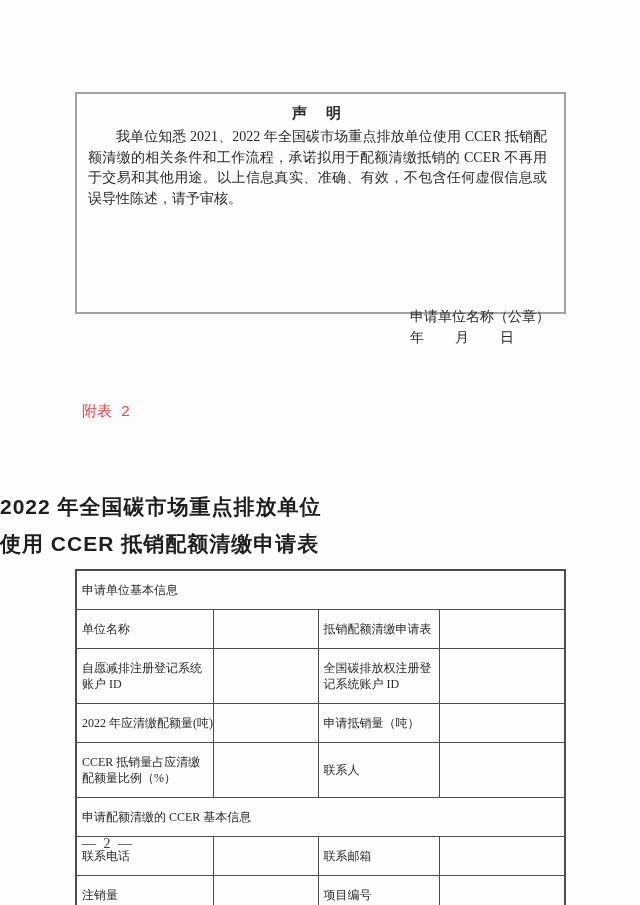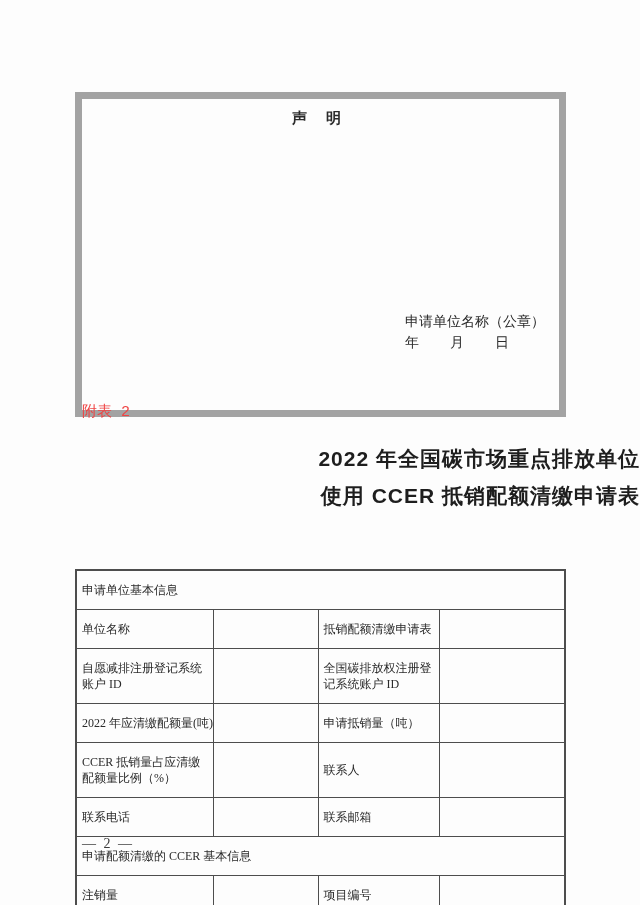--- a/index.html
+++ b/index.html
@@ -9,22 +9,22 @@
     width:640px; height:905px;
     background:#fdfdfd;
     font-family:"Liberation Serif","DejaVu Serif",serif;
     color:#2a2a2a;
     overflow:hidden;
     margin:0 auto;
   }
   
   .decl-box {
     position:absolute; left:75px; top:92px;
-    width:491px; height:325px;
-    border:7px solid #a3a3a3;
+    width:491px; height:222px;
+    border:2px solid #a3a3a3;
     padding:9px 17px 0 11px;
   }
   .decl-title {
     text-align:center;
     font-weight:bold;
     font-size:15px;
     line-height:20px;
     margin-bottom:4px;
     letter-spacing:2px;
   }
@@ -45,23 +45,23 @@
   .sig-date { letter-spacing:1px; }
   
   .attach-label {
     position:absolute; left:82px; top:402px;
     font-family:Liberation Mono, monospace;
     font-size:15px;
     color:#ef4444;
   }
   
   .form-title {
-    position:absolute; left:0; top:440px;
+    position:absolute; left:0; top:488px;
     width:100%;
-    text-align:right;
+    text-align:left;
     font-family:"Liberation Sans","DejaVu Sans",sans-serif;
     font-weight:bold;
     font-size:21px;
     line-height:37px;
     color:#1e1e1e;
     letter-spacing:1px;
   }
   
   .form-table {
     position:absolute; left:75px; top:569px;
@@ -91,20 +91,21 @@
     letter-spacing:2px;
   }
 </style>
 </head>
 <body>
 
 <div class="page">
 
   <div class="decl-box">
     <div class="decl-title">声　明</div>
+    <p class="indent">我单位知悉 2021、2022 年全国碳市场重点排放单位使用 CCER 抵销配额清缴的相关条件和工作流程，承诺拟用于配额清缴抵销的 CCER 不再用于交易和其他用途。以上信息真实、准确、有效，不包含任何虚假信息或误导性陈述，请予审核。</p>
     <div class="sig">
       <div>申请单位名称（公章）</div>
       <div class="sig-date">年　　月　　日</div>
     </div>
   </div>
 
   <div class="attach-label">附表 2</div>
 
   <div class="form-title">
     <div>2022 年全国碳市场重点排放单位</div>
@@ -140,27 +141,27 @@
         <td class="row-single">申请抵销量（吨）</td>
         <td class="row-single value"></td>
       </tr>
       <tr>
         <td class="row-double">CCER 抵销量占应清缴配额量比例（%）</td>
         <td class="row-double value"></td>
         <td class="row-double">联系人</td>
         <td class="row-double value"></td>
       </tr>
       <tr>
+        <td class="section" colspan="4">申请配额清缴的 CCER 基本信息</td>
+      </tr>
+      <tr>
         <td class="row-single">联系电话</td>
         <td class="row-single value"></td>
         <td class="row-single">联系邮箱</td>
         <td class="row-single value"></td>
-      </tr>
-      <tr>
-        <td class="section" colspan="4">申请配额清缴的 CCER 基本信息</td>
       </tr>
       <tr>
         <td class="row-single">注销量</td>
         <td class="row-single value"></td>
         <td class="row-single">项目编号</td>
         <td class="row-single value"></td>
       </tr>
       <tr>
         <td class="row-single">注销量</td>
         <td class="row-single value"></td>

